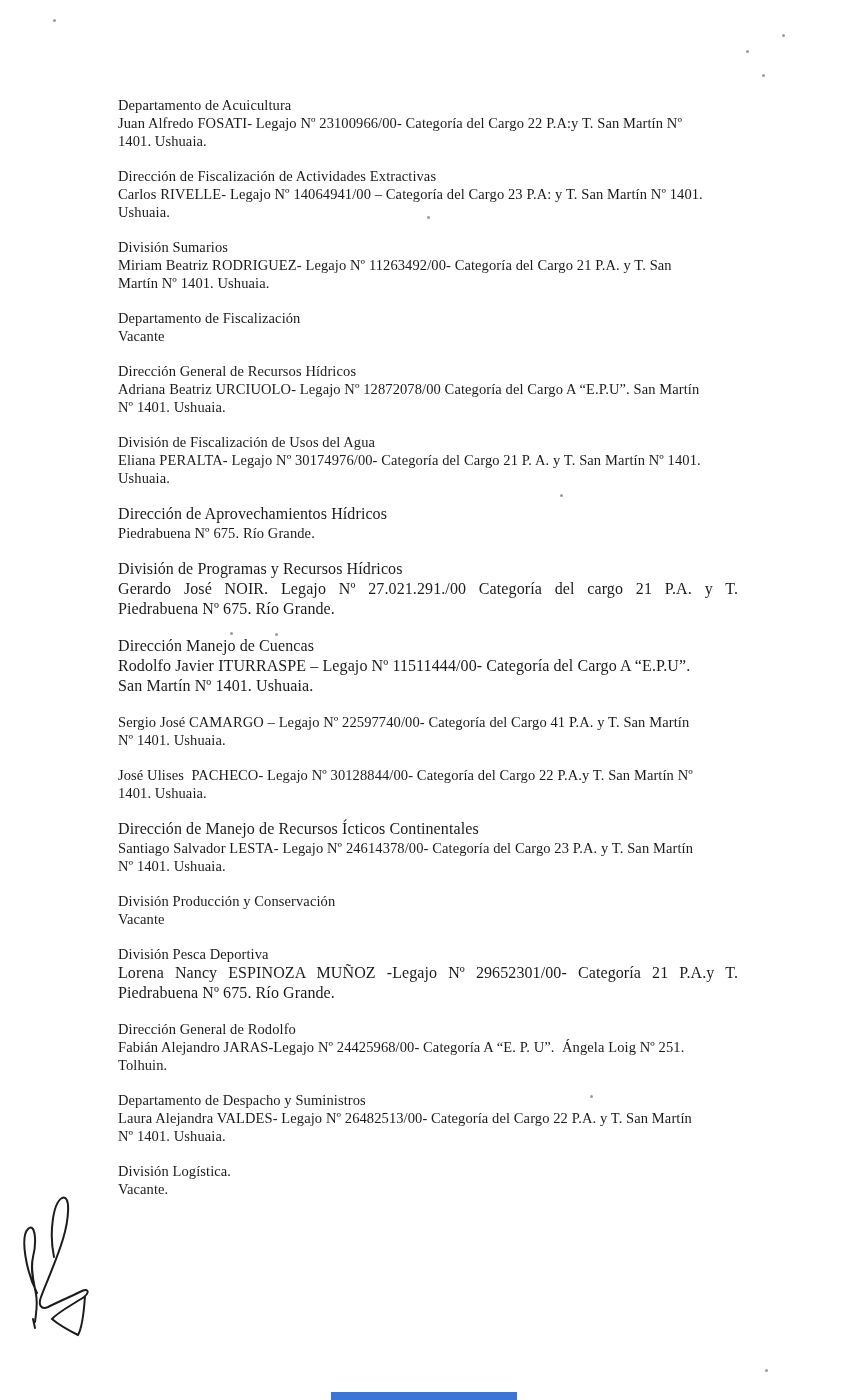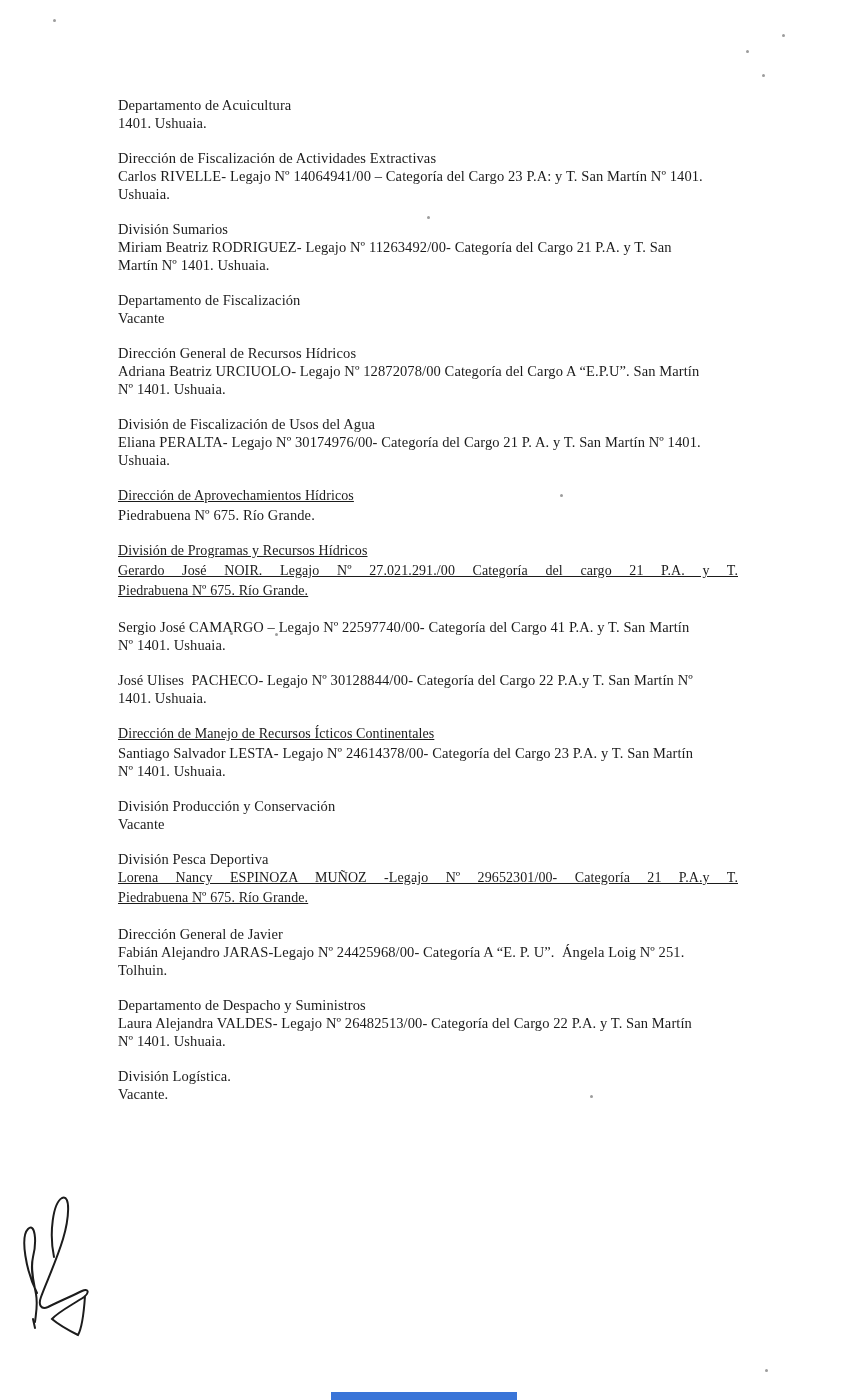--- a/index.html
+++ b/index.html
@@ -20,23 +20,22 @@
   }
   section.org-section { margin: 0 0 17px 0; }
   section.org-section.extra-gap { margin-top: 16px; }
   .heading, .line {
     font-size: 14.5px;
     line-height: 18px;
     white-space: pre;
     letter-spacing: 0.1px;
   }
   .heading.lg, .line.lg {
-    font-size: 14px;
+    font-size: 16px;
     line-height: 20px;
-    text-decoration: underline;
   }
   .line.jf {
     white-space: normal;
     text-align: justify;
     text-align-last: justify;
     width: 100%;
   }
   .signature {
     position: absolute;
     left: 8px;
@@ -61,20 +60,21 @@
   }
 </style>
 </head>
 <body>
 
 <div class="page">
 
   <div class="content">
       <section class="org-section">
         <div class="heading">Departamento de Acuicultura</div>
+        <div class="line">Juan Alfredo FOSATI- Legajo Nº 23100966/00- Categoría del Cargo 22 P.A:y T. San Martín Nº</div>
         <div class="line">1401. Ushuaia.</div>
       </section>
       <section class="org-section">
         <div class="heading">Dirección de Fiscalización de Actividades Extractivas</div>
         <div class="line">Carlos RIVELLE- Legajo Nº 14064941/00 – Categoría del Cargo 23 P.A: y T. San Martín Nº 1401.</div>
         <div class="line">Ushuaia.</div>
       </section>
       <section class="org-section">
         <div class="heading">División Sumarios</div>
         <div class="line">Miriam Beatriz RODRIGUEZ- Legajo Nº 11263492/00- Categoría del Cargo 21 P.A. y T. San</div>
@@ -97,20 +97,25 @@
       <section class="org-section">
         <div class="heading lg">Dirección de Aprovechamientos Hídricos</div>
         <div class="line">Piedrabuena Nº 675. Río Grande.</div>
       </section>
       <section class="org-section">
         <div class="heading lg">División de Programas y Recursos Hídricos</div>
         <div class="line lg jf">Gerardo José NOIR. Legajo Nº 27.021.291./00 Categoría del cargo 21 P.A. y T.</div>
         <div class="line lg">Piedrabuena Nº 675. Río Grande.</div>
       </section>
       <section class="org-section">
+        <div class="heading lg">Dirección Manejo de Cuencas</div>
+        <div class="line lg">Rodolfo Javier ITURRASPE – Legajo Nº 11511444/00- Categoría del Cargo A “E.P.U”.</div>
+        <div class="line lg">San Martín Nº 1401. Ushuaia.</div>
+      </section>
+      <section class="org-section">
         <div class="line">Sergio José CAMARGO – Legajo Nº 22597740/00- Categoría del Cargo 41 P.A. y T. San Martín</div>
         <div class="line">Nº 1401. Ushuaia.</div>
       </section>
       <section class="org-section">
         <div class="line">José Ulises  PACHECO- Legajo Nº 30128844/00- Categoría del Cargo 22 P.A.y T. San Martín Nº</div>
         <div class="line">1401. Ushuaia.</div>
       </section>
       <section class="org-section">
         <div class="heading lg">Dirección de Manejo de Recursos Ícticos Continentales</div>
         <div class="line">Santiago Salvador LESTA- Legajo Nº 24614378/00- Categoría del Cargo 23 P.A. y T. San Martín</div>
@@ -119,21 +124,21 @@
       <section class="org-section">
         <div class="heading">División Producción y Conservación</div>
         <div class="line">Vacante</div>
       </section>
       <section class="org-section">
         <div class="heading">División Pesca Deportiva</div>
         <div class="line lg jf">Lorena Nancy  ESPINOZA MUÑOZ -Legajo Nº 29652301/00- Categoría 21 P.A.y T.</div>
         <div class="line lg">Piedrabuena Nº 675. Río Grande.</div>
       </section>
       <section class="org-section extra-gap">
-        <div class="heading">Dirección General de Javier</div>
+        <div class="heading">Dirección General de Rodolfo</div>
         <div class="line">Fabián Alejandro JARAS-Legajo Nº 24425968/00- Categoría A “E. P. U”.  Ángela Loig Nº 251.</div>
         <div class="line">Tolhuin.</div>
       </section>
       <section class="org-section">
         <div class="heading">Departamento de Despacho y Suministros</div>
         <div class="line">Laura Alejandra VALDES- Legajo Nº 26482513/00- Categoría del Cargo 22 P.A. y T. San Martín</div>
         <div class="line">Nº 1401. Ushuaia.</div>
       </section>
       <section class="org-section extra-gap">
         <div class="heading">División Logística.</div>

